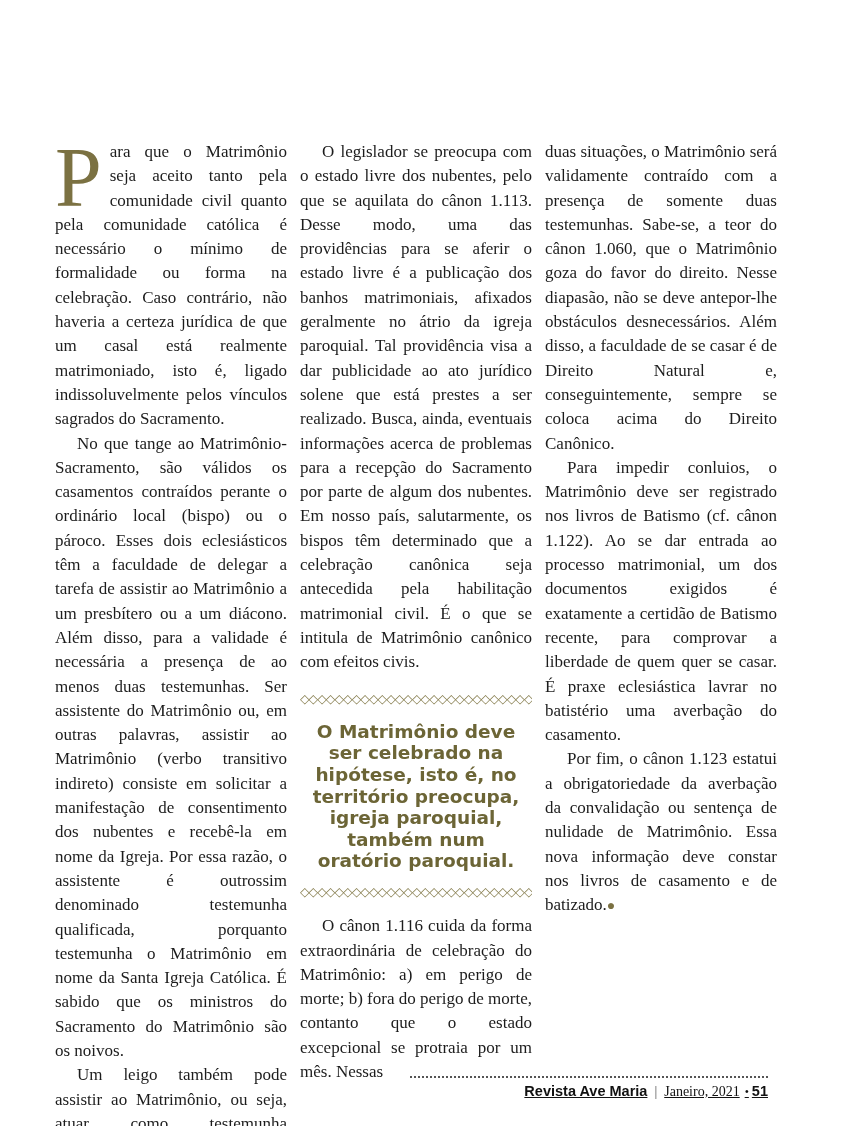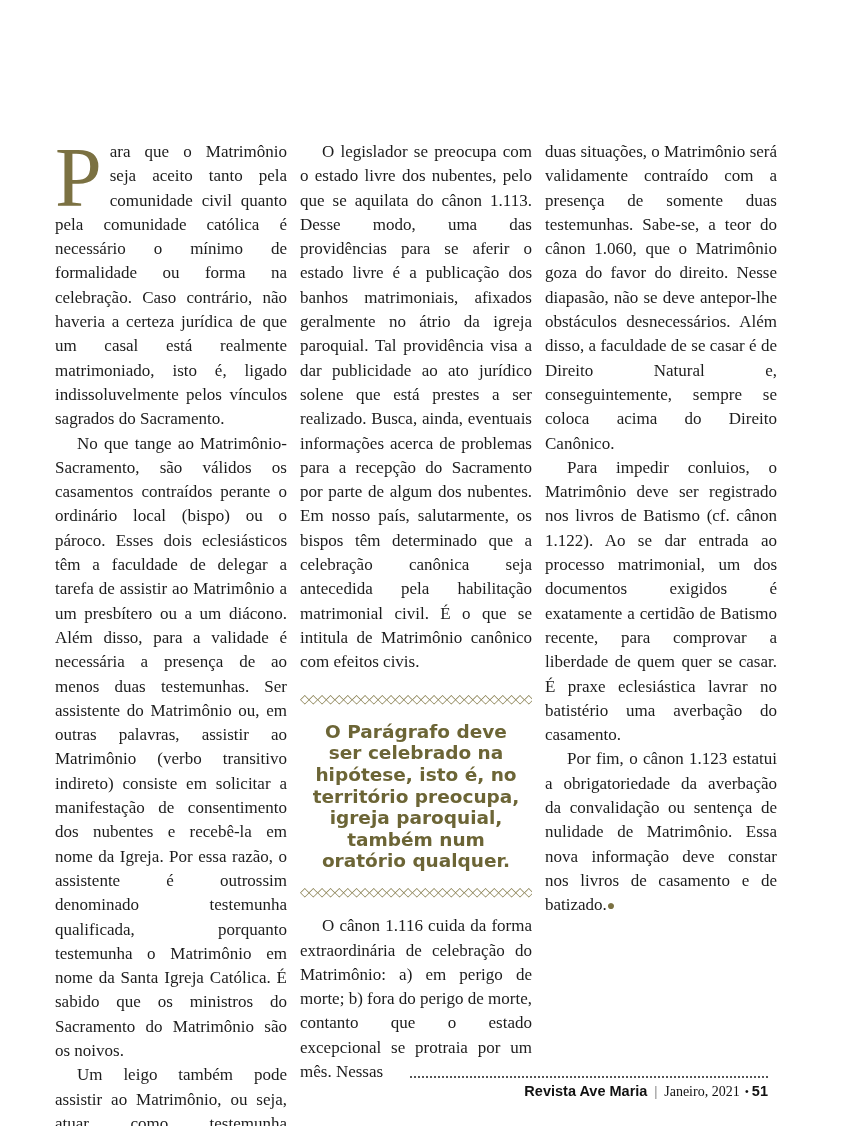--- a/index.html
+++ b/index.html
@@ -34,21 +34,21 @@
     color:#6c6536; font-size:18.5px; line-height:21.6px;
     text-align:center; margin:10px 0 8px 0;
   }
   .endmark { color:#7b7142; font-size:14px; }
   .footer-rule {
     position:absolute; left:410px; top:1076px; width:358px;
     border-top:2px dotted #555; height:0;
   }
   .footer {
     position:absolute; top:1083px; right:82px;
-    font-size:14px; white-space:nowrap; color:#111;
+    font-size:14px; white-space:nowrap; color:#111;text-decoration:underline;
   }
   .footer .mag { font-family:"Liberation Sans", sans-serif; font-weight:bold; font-size:14.5px; }
   .footer .sep { font-family:"Liberation Serif", serif; color:#555; margin:0 7px; font-weight:normal; }
   .footer .issue { font-family:"Liberation Serif", serif; }
   .footer .dot { margin:0 3px 0 5px; font-size:12px; }
   .footer .pg { font-family:"Liberation Sans", sans-serif; font-weight:bold; font-size:14.5px; }
 </style>
 </head>
 <body>
 
@@ -58,27 +58,27 @@
     <p><span class="dropcap">P</span><span>ara que o Matrimônio seja aceito tanto pela comunidade civil quanto pela comunidade católica é necessário o mínimo de formalidade ou forma na celebração. Caso contrário, não haveria a certeza jurídica de que um casal está realmente matrimoniado, isto é, ligado indissoluvelmente pelos vínculos sagrados do Sacramento.</span></p>
     <p class="indent">No que tange ao Matrimônio-Sacramento, são válidos os casamentos contraídos perante o ordinário local (bispo) ou o pároco. Esses dois eclesiásticos têm a faculdade de delegar a tarefa de assistir ao Matrimônio a um presbítero ou a um diácono. Além disso, para a validade é necessária a presença de ao menos duas testemunhas. Ser assistente do Matrimônio ou, em outras palavras, assistir ao Matrimônio (verbo transitivo indireto) consiste em solicitar a manifestação de consentimento dos nubentes e recebê-la em nome da Igreja. Por essa razão, o assistente é outrossim denominado testemunha qualificada, porquanto testemunha o Matrimônio em nome da Santa Igreja Católica. É sabido que os ministros do Sacramento do Matrimônio são os noivos.</p>
     <p class="indent">Um leigo também pode assistir ao Matrimônio, ou seja, atuar como testemunha qualificada. É o que preceitua o cânon 1.112, Parágrafo primeiro, do Código de Direito Canônico. Para que seja legítima a convocação de um leigo é indispensável o requisito da ne-</p>
   </div>
 
   <div class="col">
     <p class="indent">O legislador se preocupa com o estado livre dos nubentes, pelo que se aquilata do cânon 1.113. Desse modo, uma das providências para se aferir o estado livre é a publicação dos banhos matrimoniais, afixados geralmente no átrio da igreja paroquial. Tal providência visa a dar publicidade ao ato jurídico solene que está prestes a ser realizado. Busca, ainda, eventuais informações acerca de problemas para a recepção do Sacramento por parte de algum dos nubentes. Em nosso país, salutarmente, os bispos têm determinado que a celebração canônica seja antecedida pela habilitação matrimonial civil. É o que se intitula de Matrimônio canônico com efeitos civis.</p>
 
     <div class="divider">◇◇◇◇◇◇◇◇◇◇◇◇◇◇◇◇◇◇◇◇◇◇◇◇◇◇◇◇◇◇</div>
     <div class="pullquote">
-      <div>O Parágrafo deve</div>
+      <div>O Matrimônio deve</div>
       <div>ser celebrado na</div>
       <div>hipótese, isto é, no</div>
       <div>território preocupa,</div>
       <div>igreja paroquial,</div>
       <div>também num</div>
-      <div>oratório qualquer.</div>
+      <div>oratório paroquial.</div>
     </div>
     <div class="divider bottom">◇◇◇◇◇◇◇◇◇◇◇◇◇◇◇◇◇◇◇◇◇◇◇◇◇◇◇◇◇◇</div>
 
     <p class="indent">O cânon 1.116 cuida da forma extraordinária de celebração do Matrimônio: a) em perigo de morte; b) fora do perigo de morte, contanto que o estado excepcional se protraia por um mês. Nessas</p>
   </div>
 
   <div class="col">
     <p>duas situações, o Matrimônio será validamente contraído com a presença de somente duas testemunhas. Sabe-se, a teor do cânon 1.060, que o Matrimônio goza do favor do direito. Nesse diapasão, não se deve antepor-lhe obstáculos desnecessários. Além disso, a faculdade de se casar é de Direito Natural e, conseguintemente, sempre se coloca acima do Direito Canônico.</p>
     <p class="indent">Para impedir conluios, o Matrimônio deve ser registrado nos livros de Batismo (cf. cânon 1.122). Ao se dar entrada ao processo matrimonial, um dos documentos exigidos é exatamente a certidão de Batismo recente, para comprovar a liberdade de quem quer se casar. É praxe eclesiástica lavrar no batistério uma averbação do casamento.</p>
     <p class="indent"><span>Por fim, o cânon 1.123 estatui a obrigatoriedade da averbação da convalidação ou sentença de nulidade de Matrimônio. Essa nova informação deve constar nos livros de casamento e de batizado.</span><span class="endmark">●</span></p>

